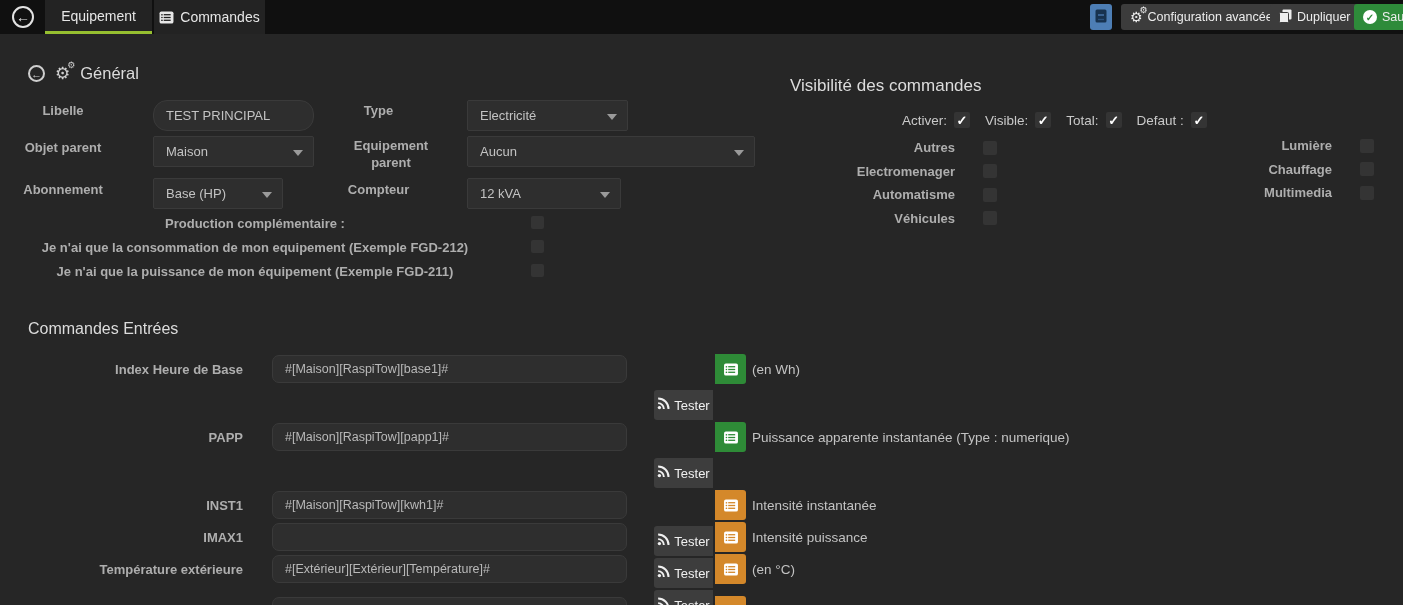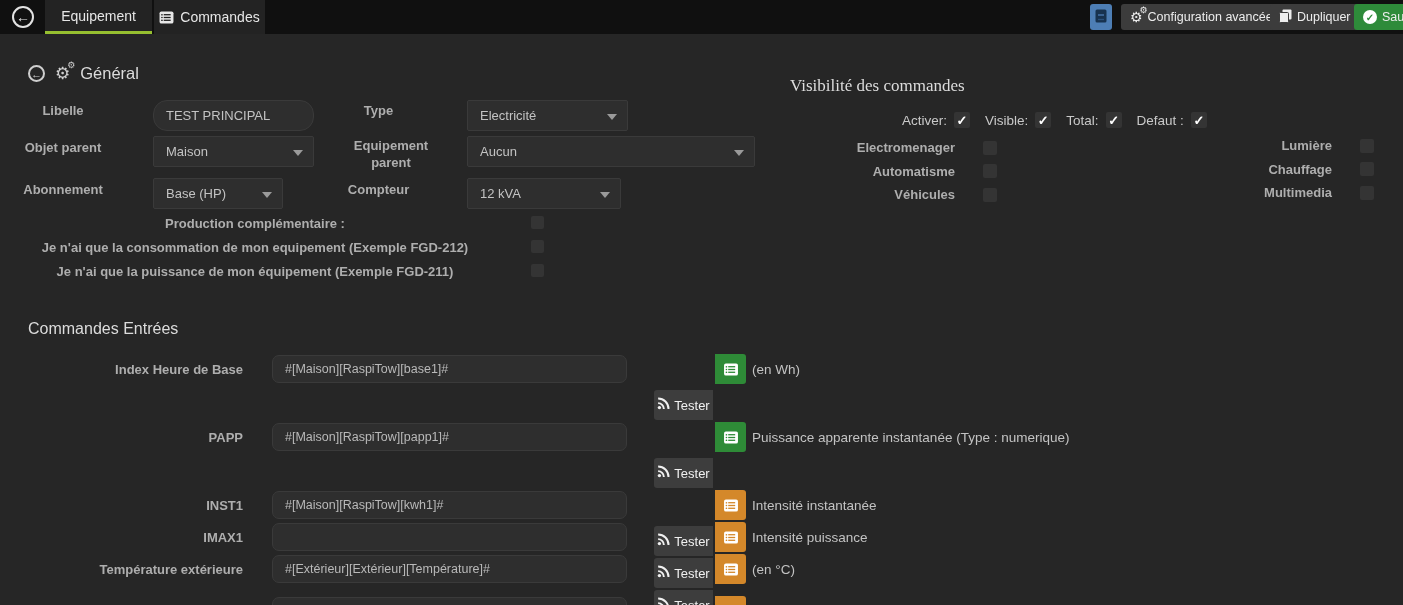--- a/index.html
+++ b/index.html
@@ -170,21 +170,21 @@
 
 <div class="flabel" style="left:0; top:215px; width:510px;">Production complémentaire :</div>
 <span class="cb" style="left:531px; top:216px;"></span>
 
 <div class="flabel" style="left:0; top:239px; width:510px;">Je n'ai que la consommation de mon equipement (Exemple FGD-212)</div>
 <span class="cb" style="left:531px; top:240px;"></span>
 
 <div class="flabel" style="left:0; top:263px; width:510px;">Je n'ai que la puissance de mon équipement (Exemple FGD-211)</div>
 <span class="cb" style="left:531px; top:264px;"></span>
 
-<div class="sec-title" style="left:790px; top:76px; font-size:17px;font-family:Liberation Serif, serif;">
+<div class="sec-title" style="left:790px; top:76px; font-size:17px;">
   <span>Visibilité des commandes</span>
 </div>
 
 <div class="togglebar" id="toggles">
     <span class="toggle">
       <span>Activer:</span>
       <span class="tcb">✓</span>
     </span>
     <span class="toggle">
       <span>Visible:</span>
@@ -195,20 +195,24 @@
       <span class="tcb">✓</span>
     </span>
     <span class="toggle">
       <span>Defaut :</span>
       <span class="tcb">✓</span>
     </span>
   </div>
 
 <div class="catcol" id="cats-left" style="left:780px; top:136px;">
     <div class="catrow">
+      <span class="clabel">Autres</span>
+      <span class="ccb"></span>
+    </div>
+    <div class="catrow">
       <span class="clabel">Electromenager</span>
       <span class="ccb"></span>
     </div>
     <div class="catrow">
       <span class="clabel">Automatisme</span>
       <span class="ccb"></span>
     </div>
     <div class="catrow">
       <span class="clabel">Véhicules</span>
       <span class="ccb"></span>

